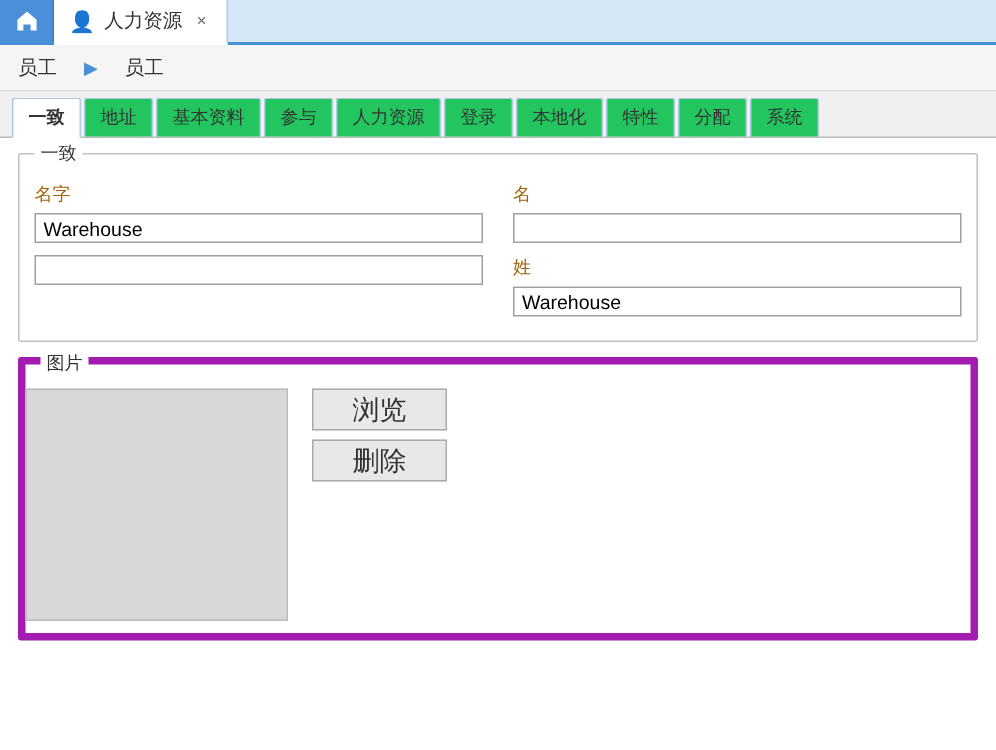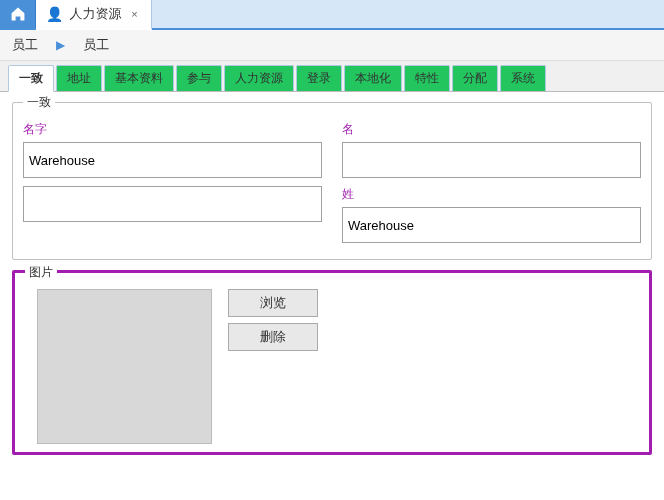--- a/index.html
+++ b/index.html
@@ -115,38 +115,38 @@
       margin-bottom: 8px;
     }
     .form-group {
       display: flex;
       flex-direction: column;
       flex: 1;
       gap: 2px;
     }
     .form-label {
       font-size: 12px;
-      color: #a21caf;
+      color: #a16207;
       margin-bottom: 2px;
     }
     .form-input {
       border: 1px solid #a0a0a0;
       padding: 3px 5px;
       font-size: 13px;
-      height: 36px;
+      height: 20px;
       width: 100%;
       background: white;
       outline: none;
     }
 
     
     .image-section {
-      border: 3px solid #a21caf;
+      border: 5px solid #a21caf;
       border-radius: 2px;
-      padding: 8px 22px;
+      padding: 8px 0;
       position: relative;
       margin-bottom: 10px;
     }
     .image-section-label {
       position: absolute;
       top: -9px;
       left: 10px;
       background: white;
       padding: 0 4px;
       font-size: 12px;
@@ -168,21 +168,21 @@
       display: flex;
       flex-direction: column;
       gap: 6px;
     }
     .img-btn {
       width: 90px;
       height: 28px;
       background: #e8e8e8;
       border: 1px solid #aaa;
       cursor: pointer;
-      font-size: 13px;
+      font-size: 18px;
       color: #333;
     }
   </style>
 </head>
 <body>
 
 <div class="title-bar">
   <div class="title-bar-home">
     <svg viewBox="0 0 20 20">
       <path d="M10 2 L2 9 L2 18 L7 18 L7 13 L13 13 L13 18 L18 18 L18 9 Z"></path>

